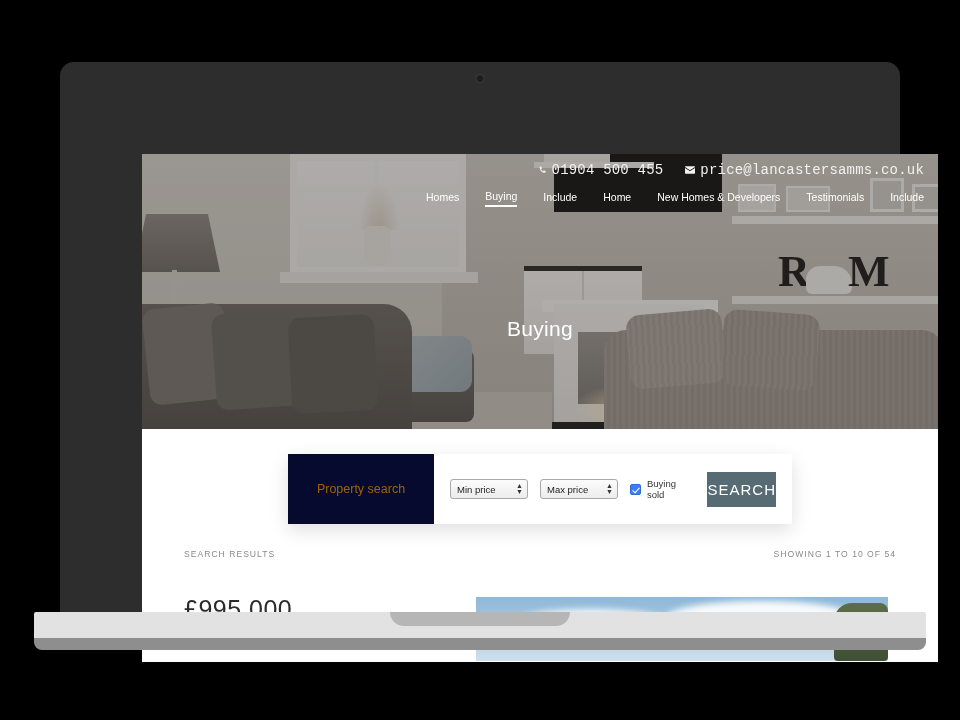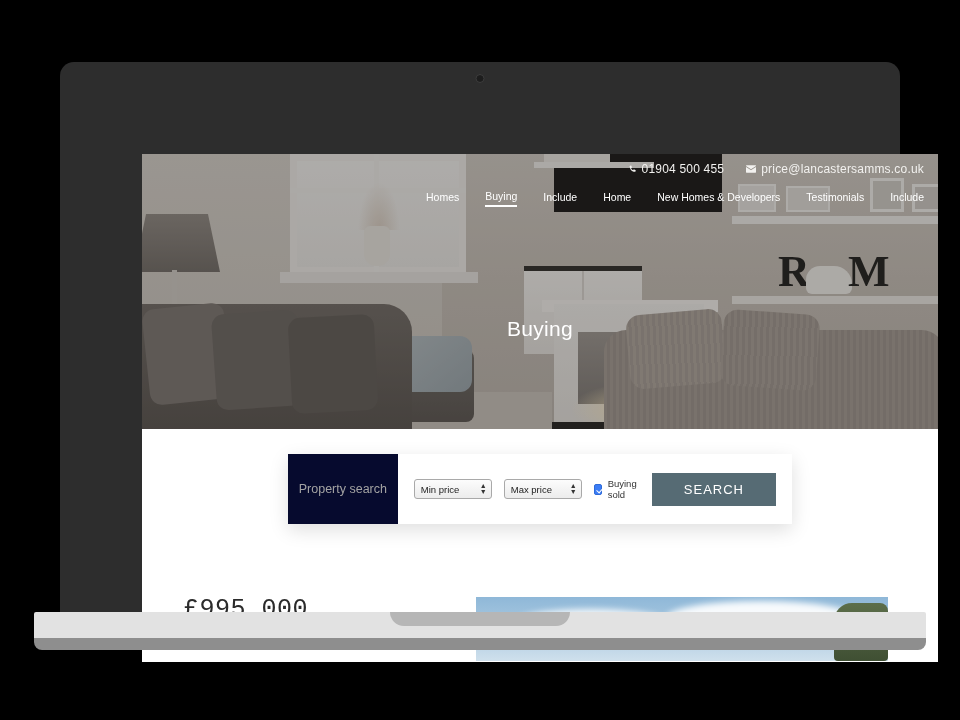--- a/index.html
+++ b/index.html
@@ -150,21 +150,21 @@
     transform: rotate(4deg);
   }
   .plant { left: 688px; top: 178px; width: 92px; height: 70px;
     background: radial-gradient(ellipse at 50% 50%, rgba(226,230,222,.9), rgba(226,230,222,0) 68%); }
   .sidetable { left: 700px; top: 248px; width: 96px; height: 28px; background: #b4aea7; border-radius: 8px; }
 
   
   .topbar {
     position: absolute; right: 14px; top: 8px;
     display: flex; align-items: flex-end; gap: 22px;
-    font-size: 12px; color: #f2f1ef; letter-spacing: .2px;
+    font-size: 14px; color: #f2f1ef; letter-spacing: .2px; font-family: Liberation Mono, monospace;
   }
   .topbar a { display: flex; align-items: center; gap: 5px; color: #f2f1ef; text-decoration: none; }
   .ic { display: inline-block; line-height: 0; }
 
   
   .logo {
     position: absolute; left: 14px; top: 22px;
     color: #fff; font-size: 19px; line-height: 1.02;
     letter-spacing: 1.6px; font-weight: 400;
   }
@@ -186,21 +186,21 @@
 
   .search-card {
     position: absolute; left: 146px; top: 25px;
     width: 504px; height: 70px;
     background: #fff; display: flex; align-items: stretch;
     box-shadow: 0 6px 18px rgba(0,0,0,.13);
   }
   .search-label-box {
     width: 146px; background: #060a2e;
     display: flex; align-items: center; justify-content: center;
-    color: #a3a3a3; font-size: 12.5px;
+    color: #a16207; font-size: 12.5px;
   }
   .search-controls {
     flex: 1; display: flex; align-items: center; gap: 12px;
     padding: 0 16px;
   }
   .sel {
     appearance: none; -webkit-appearance: none;
     width: 78px; height: 20px;
     font-family: "Liberation Sans", sans-serif; font-size: 9.5px; color: #222;
     background: linear-gradient(180deg,#fcfcfc,#ececec);
@@ -218,31 +218,31 @@
     position: relative; border: 1px solid #2f6bd8;
   }
   .chk:after {
     content: ""; position: absolute; left: 3px; top: 1px;
     width: 3px; height: 6px; border: solid #fff; border-width: 0 1.6px 1.6px 0;
     transform: rotate(42deg);
   }
   .search-btn {
     margin-left: auto;
     background: #566b74; color: #fff;
-    font-size: 13px; letter-spacing: 1px;
-    border: none; padding: 9px 32px; cursor: pointer;
+    font-size: 15px; letter-spacing: 1px;
+    border: none; padding: 9px 0; cursor: pointer;
   }
 
   .results-row {
     position: absolute; left: 42px; right: 42px; top: 120px;
     display: flex; justify-content: space-between; align-items: center;
     font-size: 8.6px; letter-spacing: 1px; color: #8a8a8a;
   }
 
-  .listing { position: absolute; left: 42px; right: 42px; top: 166px; display: flex; align-items: center; font-family: Liberation Mono, monospace; }
+  .listing { position: absolute; left: 42px; right: 42px; top: 166px; display: flex; align-items: center; }
   .listing-price {
     font-size: 25px; color: #2b2b2b; letter-spacing: .5px; white-space: nowrap;
   }
   .listing-photo {
     position: absolute; left: 292px; top: 2px;
     width: 412px; height: 64px; overflow: hidden;
   }
   .lp-sky { position:absolute; inset:0; background: linear-gradient(180deg,#8fb8d8 0%,#aecbe2 55%,#cfe0ec 100%); }
   .lp-cloud-a { position:absolute; left: 40px; top: 12px; width: 150px; height: 26px; background: rgba(255,255,255,.85); border-radius: 50%; filter: blur(3px); }
   .lp-cloud-b { position:absolute; left: 190px; top: 4px; width: 190px; height: 34px; background: rgba(255,255,255,.92); border-radius: 50%; filter: blur(3px); }
@@ -360,20 +360,24 @@
 
             <label class="chk-wrap">
               <span class="chk"></span>
               <span>Buying sold</span>
             </label>
 
             <button class="search-btn">SEARCH</button>
           </div>
         </div>
 
+        <div class="results-row">
+          <span>SEARCH RESULTS</span>
+          <span>SHOWING 1 TO 10 OF 54</span>
+        </div>
 
         <div class="listing">
           <div class="listing-price">£995,000</div>
           <div class="listing-photo">
             <div class="lp-sky"></div>
             <div class="lp-cloud-a"></div>
             <div class="lp-cloud-b"></div>
             <div class="lp-tree"></div>
           </div>
         </div>

